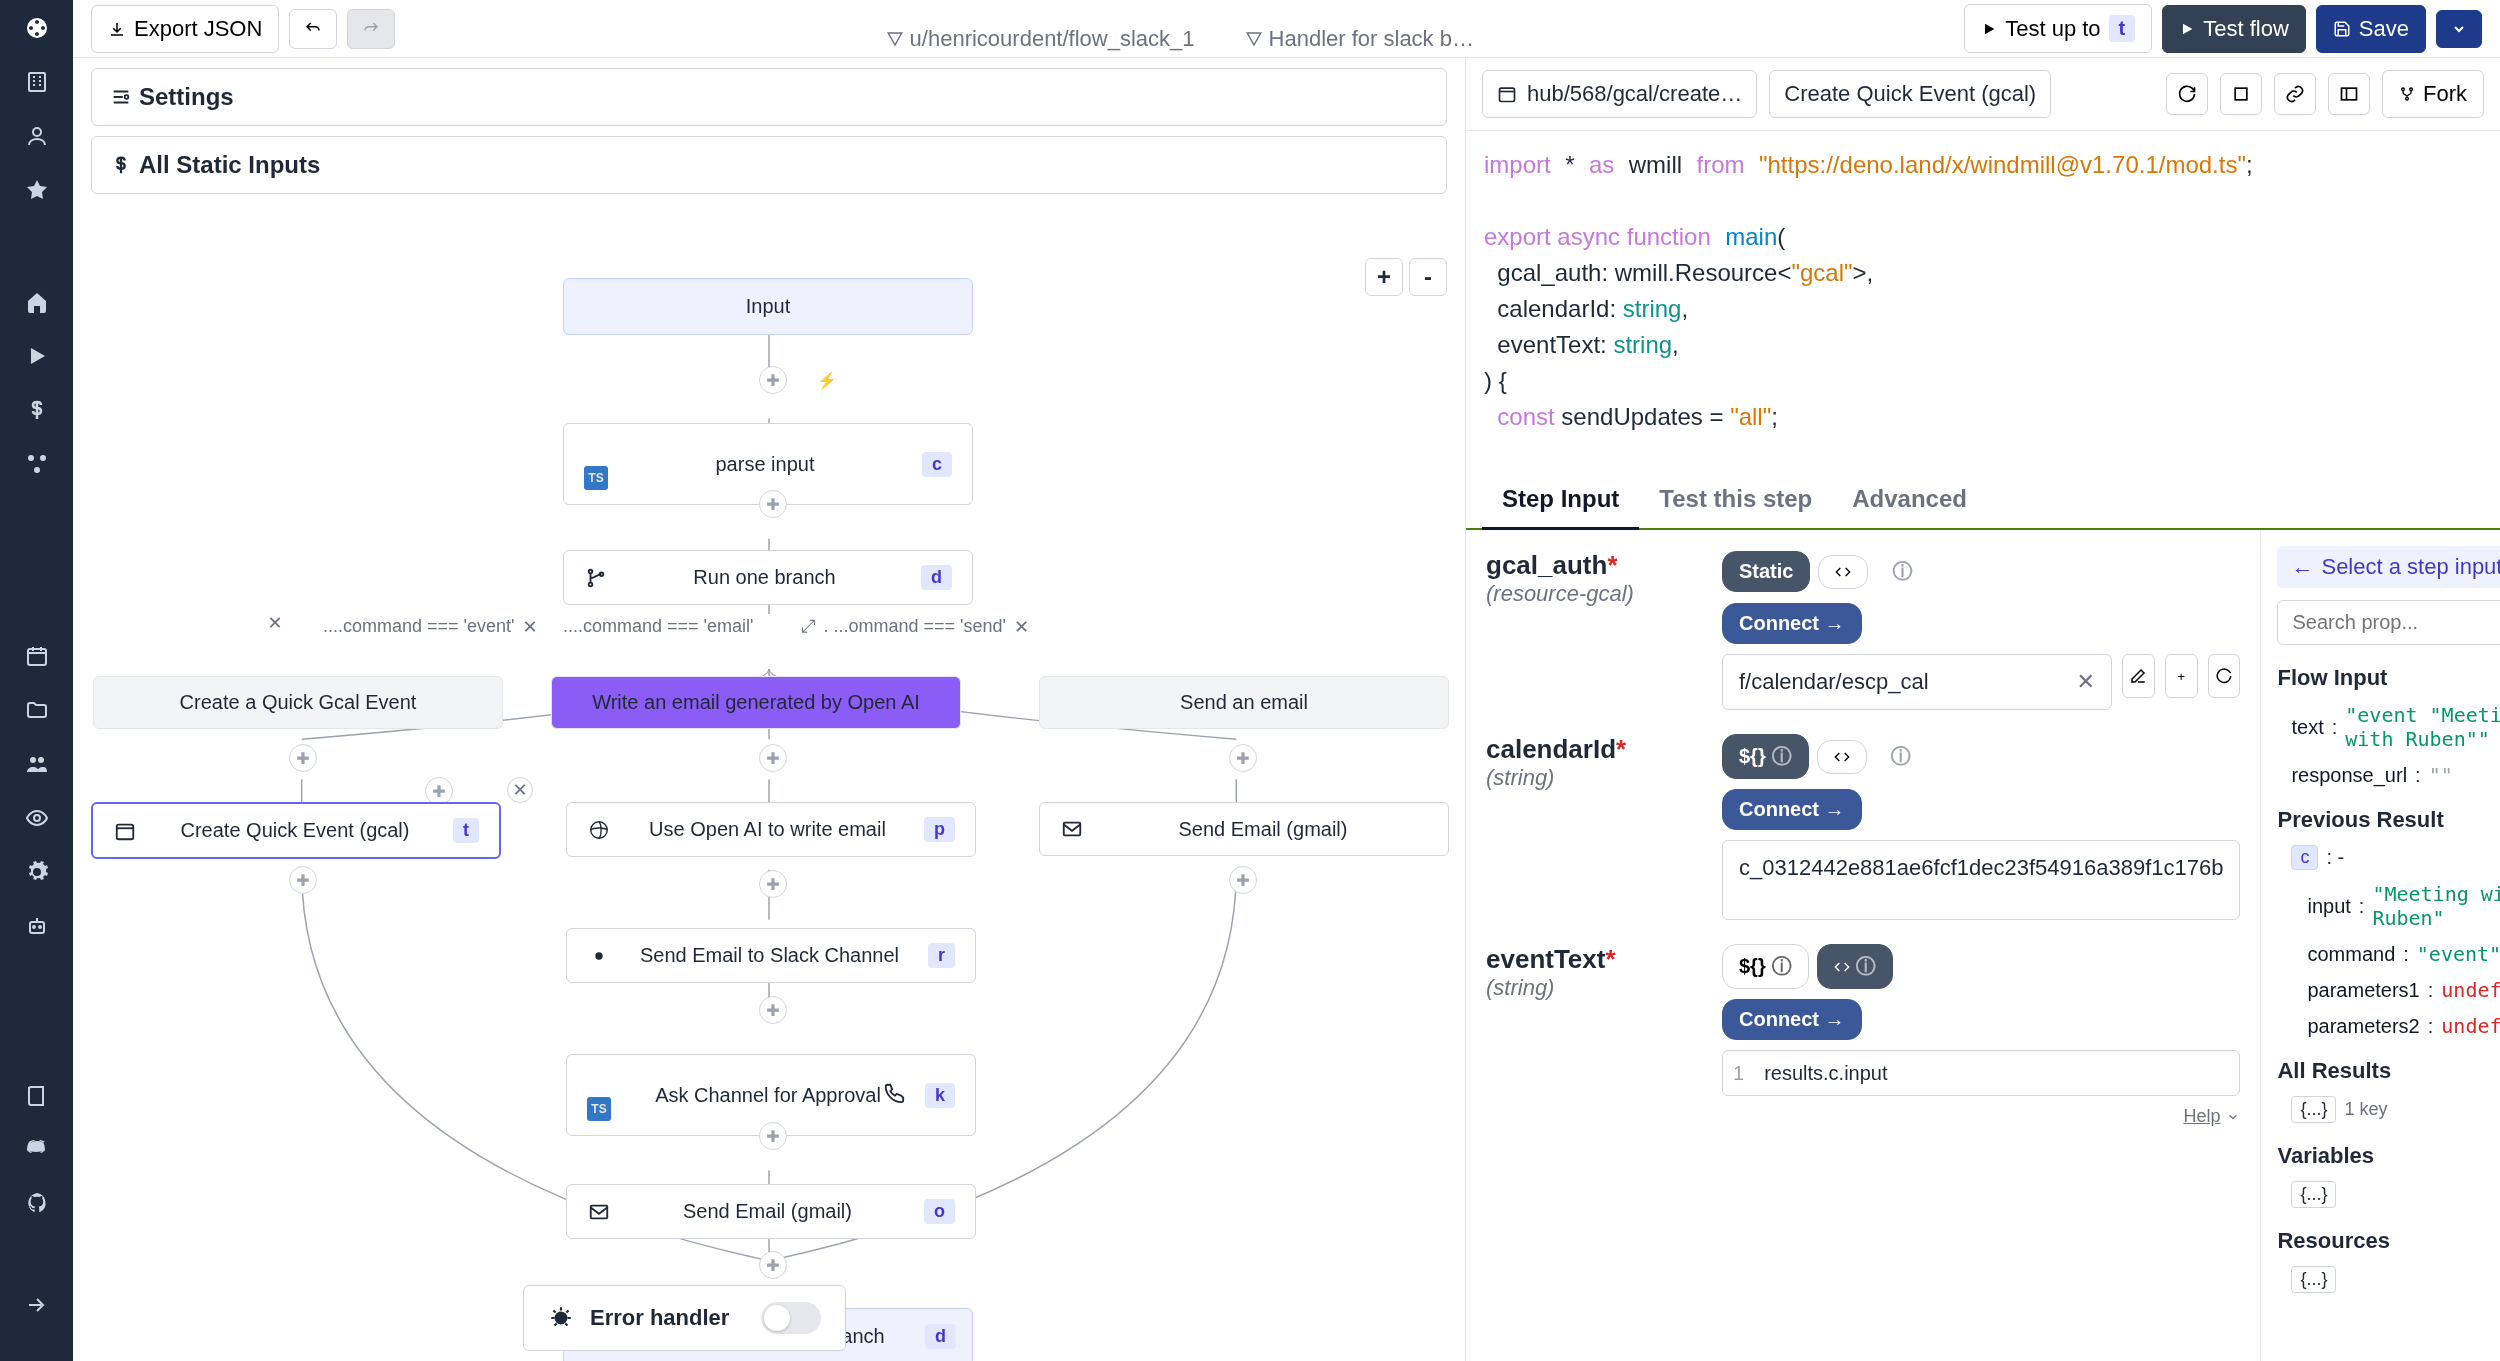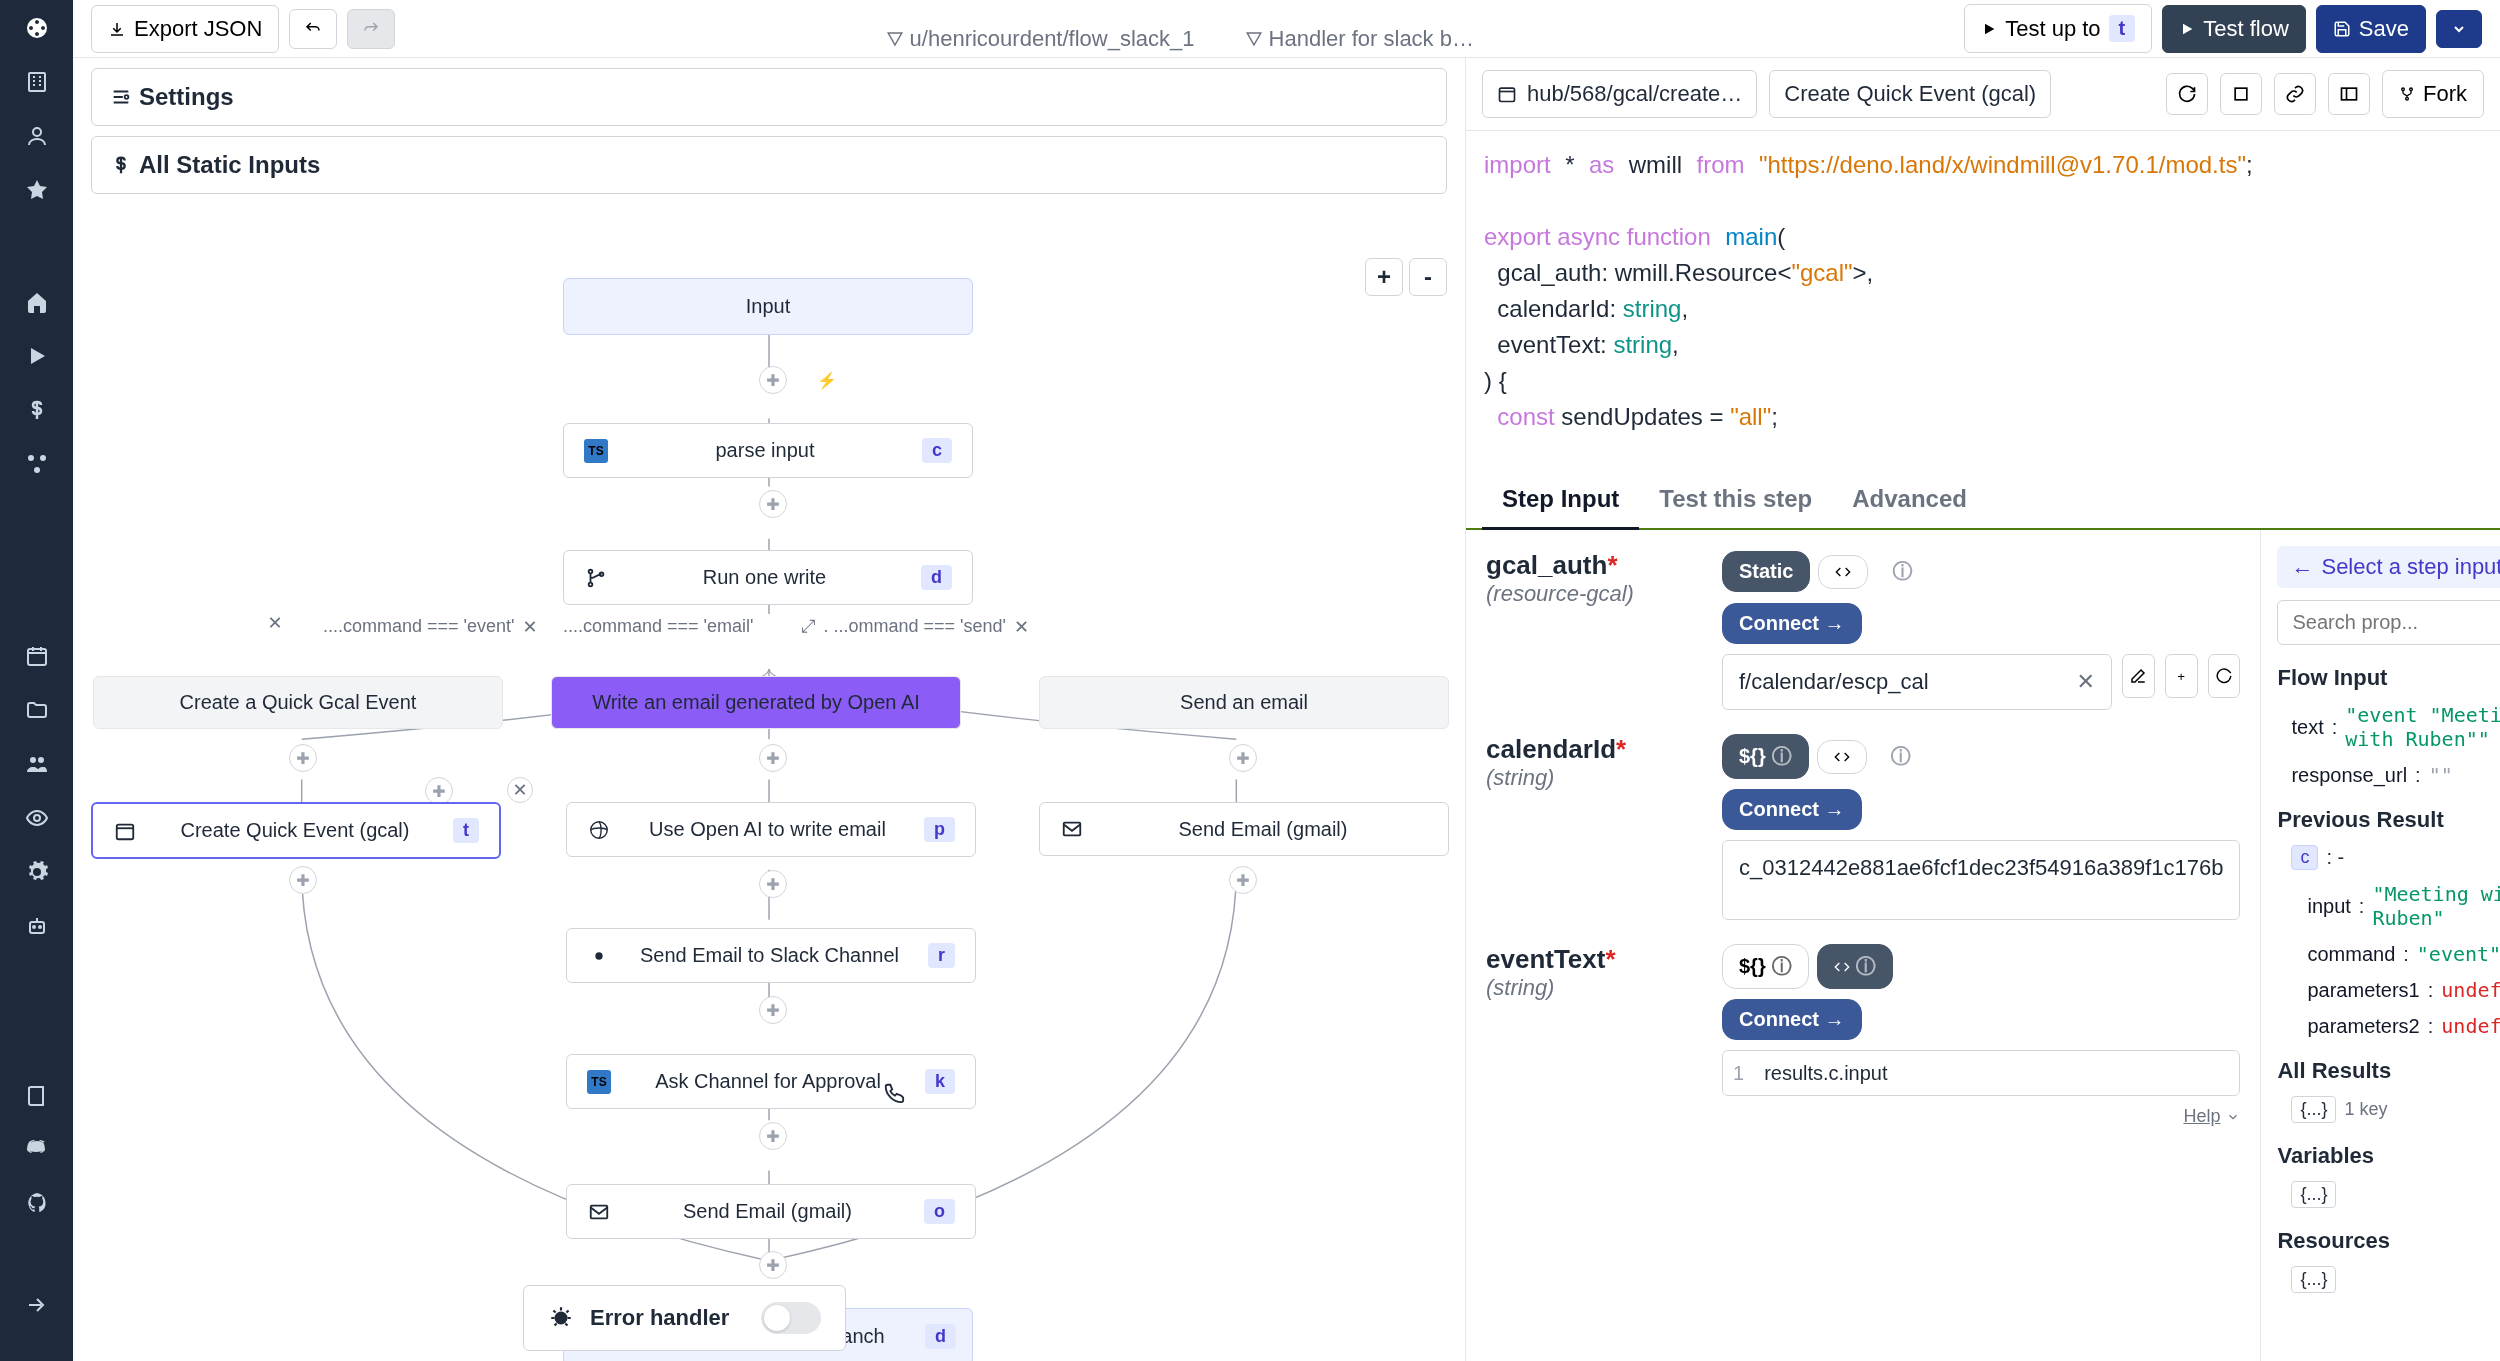--- a/index.html
+++ b/index.html
@@ -43,21 +43,21 @@
 .flow-nodes { position: absolute; top: 200px; left: 0; right: 0; bottom: 0; }
 .flow-svg { position: absolute; top: 0; left: 0; width: 100%; height: 100%; pointer-events: none; }
 .flow-svg path { stroke: #9ca3af; stroke-width: 1.5; fill: none; }
 
 .node { position: absolute; background: #fff; border: 1px solid #d1d5db; border-radius: 6px; display: flex; align-items: center; justify-content: center; font-size: 20px; padding: 14px 20px; cursor: pointer; }
 .node.input-node { background: #eef2ff; border-color: #c7d2fe; width: 410px; justify-content: center; font-size: 20px; padding: 16px 0; }
 .node.step { width: 410px; justify-content: space-between; gap: 14px; }
 .node.step.selected { border-color: #6366f1; border-width: 2px; }
 .node.branch-label { border: none; background: transparent; font-size: 20px; width: 410px; }
 .node-icon { width: 24px; height: 24px; display: flex; align-items: center; justify-content: center; }
-.node-icon.ts { background: #3178c6; color: #000000; border-radius: 3px; font-size: 12px; font-weight: 700; padding: 2px; }
+.node-icon.ts { background: #3178c6; color: #e5e5e5; border-radius: 3px; font-size: 12px; font-weight: 700; padding: 2px; margin-top: 28px; }
 .node-label { flex: 1; text-align: center; }
 .node-key { background: #e0e7ff; color: #4338ca; padding: 2px 10px; border-radius: 4px; font-size: 18px; font-weight: 600; }
 .plus-connector { position: absolute; width: 28px; height: 28px; border: 1px solid #d1d5db; border-radius: 50%; background: #fff; display: flex; align-items: center; justify-content: center; color: #9ca3af; cursor: pointer; }
 .x-close { position: absolute; width: 24px; height: 24px; display: flex; align-items: center; justify-content: center; color: #6b7280; cursor: pointer; font-size: 18px; }
 
 .branch-condition { position: absolute; font-size: 18px; color: #6b7280; display: flex; align-items: flex-start; gap: 8px; }
 
 .error-handler { position: absolute; bottom: 10px; left: 450px; background: #fff; border: 1px solid #d1d5db; border-radius: 6px; padding: 16px 24px; display: flex; align-items: center; gap: 16px; font-size: 22px; font-weight: 600; }
 .toggle { width: 60px; height: 32px; background: #e5e7eb; border-radius: 16px; position: relative; }
 .toggle::after { content: ''; position: absolute; width: 26px; height: 26px; background: #fff; border-radius: 50%; top: 3px; left: 3px; box-shadow: 0 1px 3px rgba(0,0,0,0.2); }
@@ -347,21 +347,21 @@
 
           <div class="node step" style="left:490px; top:292px;">
             <span class="node-icon">
                 <svg width="22" height="22" viewBox="0 0 24 24" fill="none" stroke="currentColor" stroke-width="2">
                   <circle cx="6" cy="5" r="2"></circle>
                   <circle cx="6" cy="19" r="2"></circle>
                   <circle cx="18" cy="8" r="2"></circle>
                   <path d="M6 7v10M6 12c6 0 6-4 12-4"></path>
                 </svg>
               </span>
-            <span class="node-label">Run one write</span>
+            <span class="node-label">Run one branch</span>
             <span class="node-key">d</span>
           </div>
 
           <div class="x-close" style="left:190px; top:353px;">✕</div>
           <div class="branch-condition" style="left:250px; top:358px;">
               <span>....command === 'event'</span>
               <span>✕</span>
             </div>
           <div class="branch-condition" style="left:490px; top:358px;">
               <span>....command === 'email'</span>

